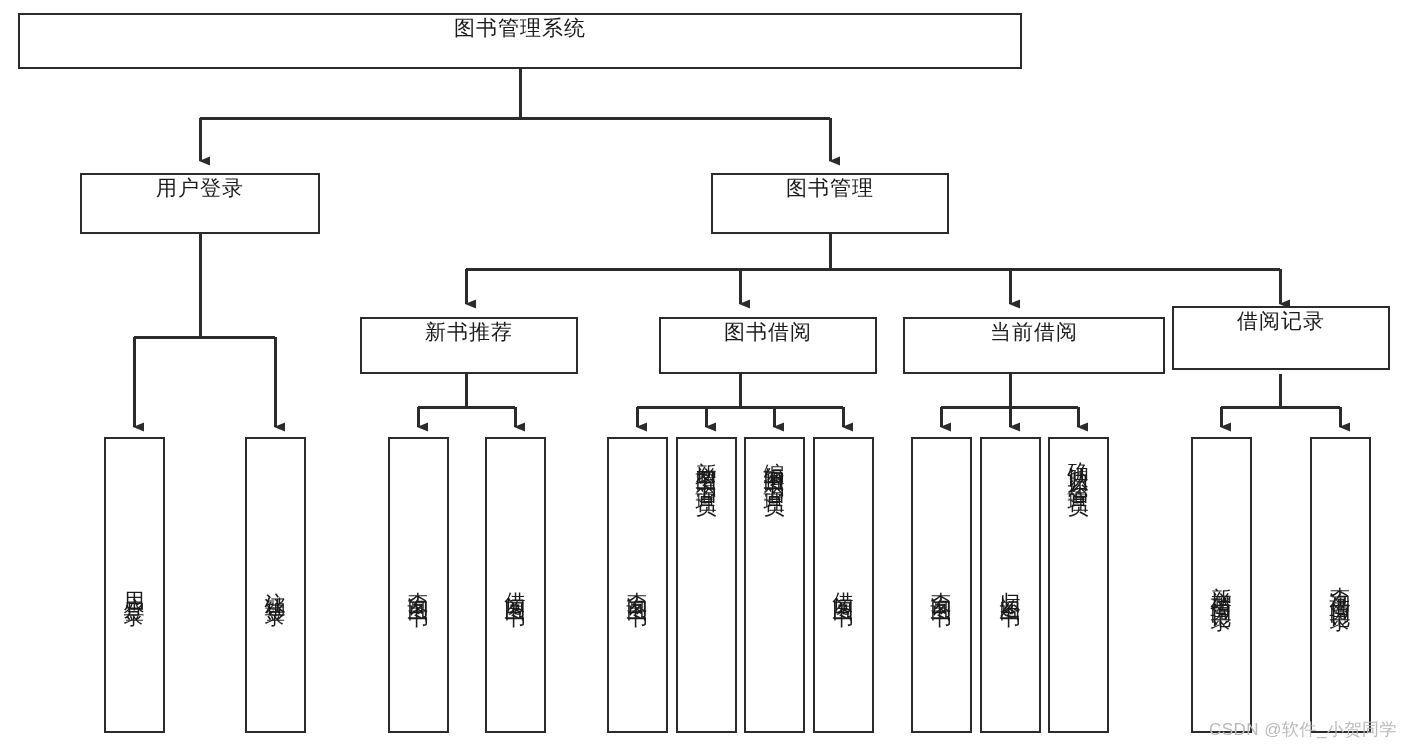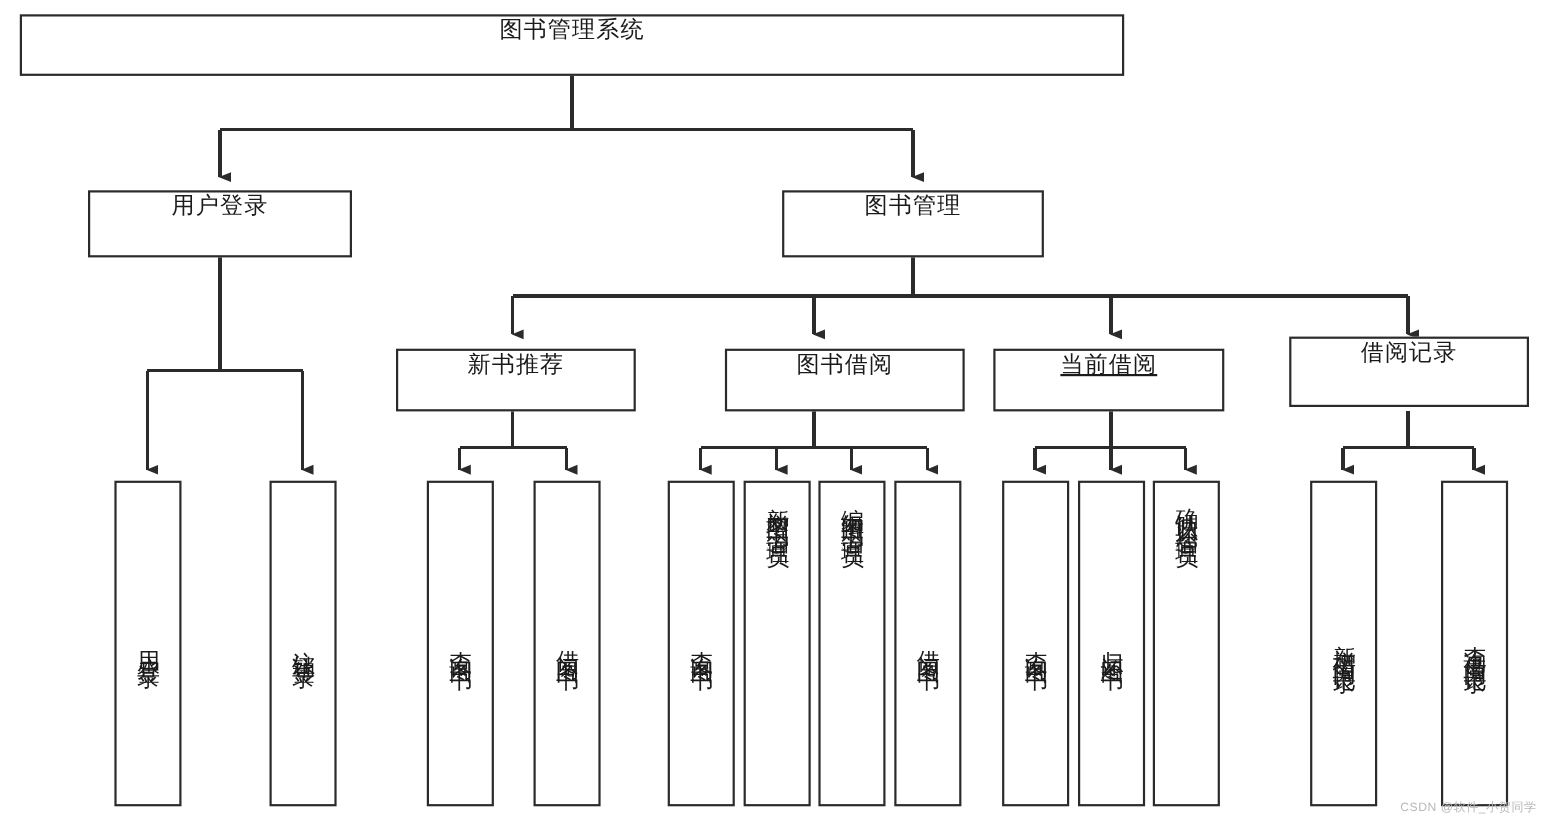--- a/index.html
+++ b/index.html
@@ -56,21 +56,21 @@
     white-space: nowrap;
   }
   .node.vertical.centered {
     align-items: center;
     padding-top: 0;
   }
   .watermark {
     position: absolute;
     right: 8px;
     bottom: 6px;
-    font-size: 11px;
+    font-size: 17px;
     color: #b9b9b9;
     letter-spacing: 0.5px;
     white-space: nowrap;
     user-select: none;
   }
 </style>
 </head>
 <body>
 
 <div id="diagram-canvas">
@@ -141,21 +141,21 @@
   </div>
 
   <div class="node" style="left:711px; top:173px; width:238px; height:61px;">
     <span class="node-label">图书管理</span>
   </div>
 
   <div class="node" style="left:633px; top:317px; width:218px; height:57px;margin-left:26px;">
     <span class="node-label">图书借阅</span>
   </div>
 
-  <div class="node" style="left:903px; top:317px; width:210px; height:57px;text-decoration:underline;">
+  <div class="node" style="left:903px; top:317px; width:262px; height:57px;">
     <span class="node-label">当前借阅</span>
   </div>
 
   <div class="node" style="left:1172px; top:306px; width:218px; height:64px;">
     <span class="node-label">借阅记录</span>
   </div>
 
   <div class="node vertical centered" style="left:104px; top:437px; width:61px; height:296px;">
     <span class="node-label">用户登录</span>
   </div>

